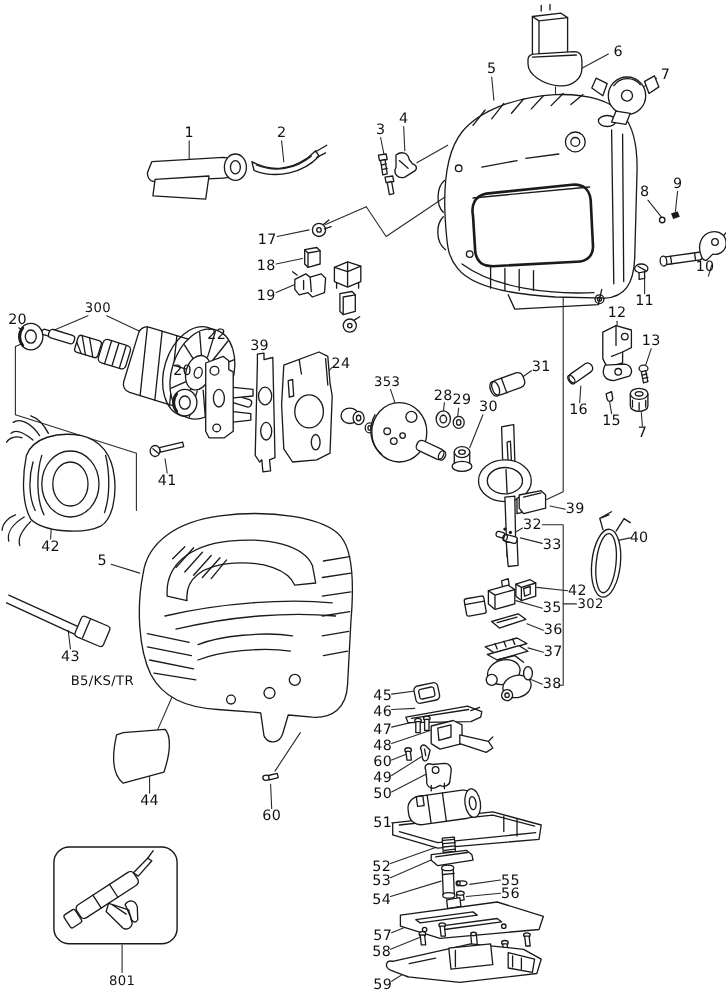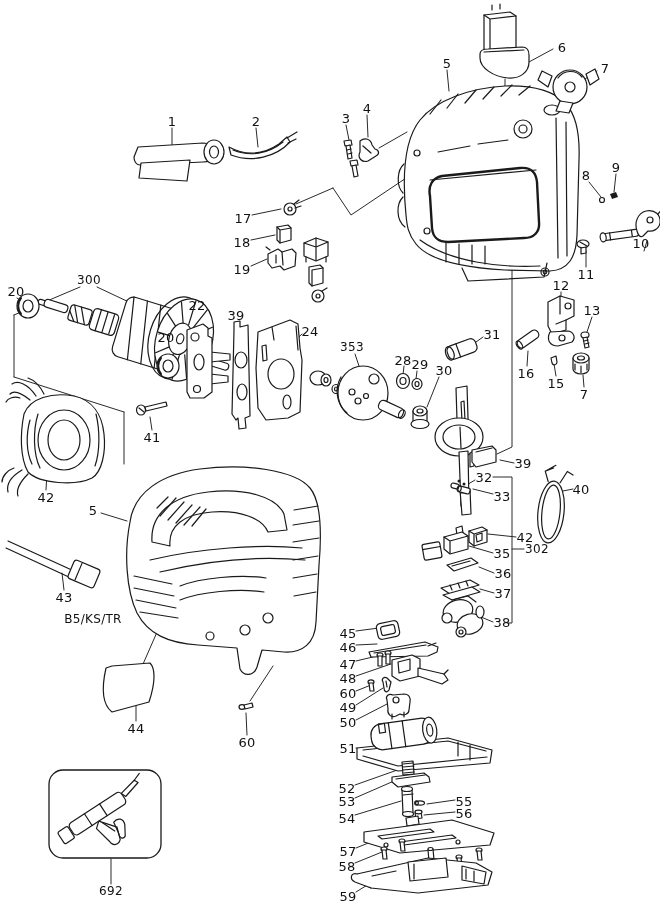--- a/index.html
+++ b/index.html
@@ -613,21 +613,21 @@
   <div class="callout" style="left:420px;top:364px">29</div>
   <div class="callout" style="left:444px;top:370px">30</div>
   <div class="callout" style="left:492px;top:334px">31</div>
   <div class="callout" style="left:152px;top:437px">41</div>
   <div class="callout" style="left:46px;top:497px">42</div>
   <div class="callout" style="left:93px;top:510px">5</div>
   <div class="callout" style="left:64px;top:597px">43</div>
   <div class="callout big" style="left:93px;top:619px">B5/KS/TR</div>
   <div class="callout" style="left:136px;top:728px">44</div>
   <div class="callout" style="left:247px;top:742px">60</div>
-  <div class="callout big" style="left:111px;top:891px">692</div>
+  <div class="callout big" style="left:111px;top:891px">801</div>
   <div class="callout" style="left:523px;top:463px">39</div>
   <div class="callout" style="left:484px;top:477px">32</div>
   <div class="callout" style="left:502px;top:496px">33</div>
   <div class="callout" style="left:581px;top:489px">40</div>
   <div class="callout" style="left:525px;top:537px">42</div>
   <div class="callout big" style="left:537px;top:549px">302</div>
   <div class="callout" style="left:502px;top:553px">35</div>
   <div class="callout" style="left:503px;top:573px">36</div>
   <div class="callout" style="left:503px;top:593px">37</div>
   <div class="callout" style="left:502px;top:622px">38</div>

